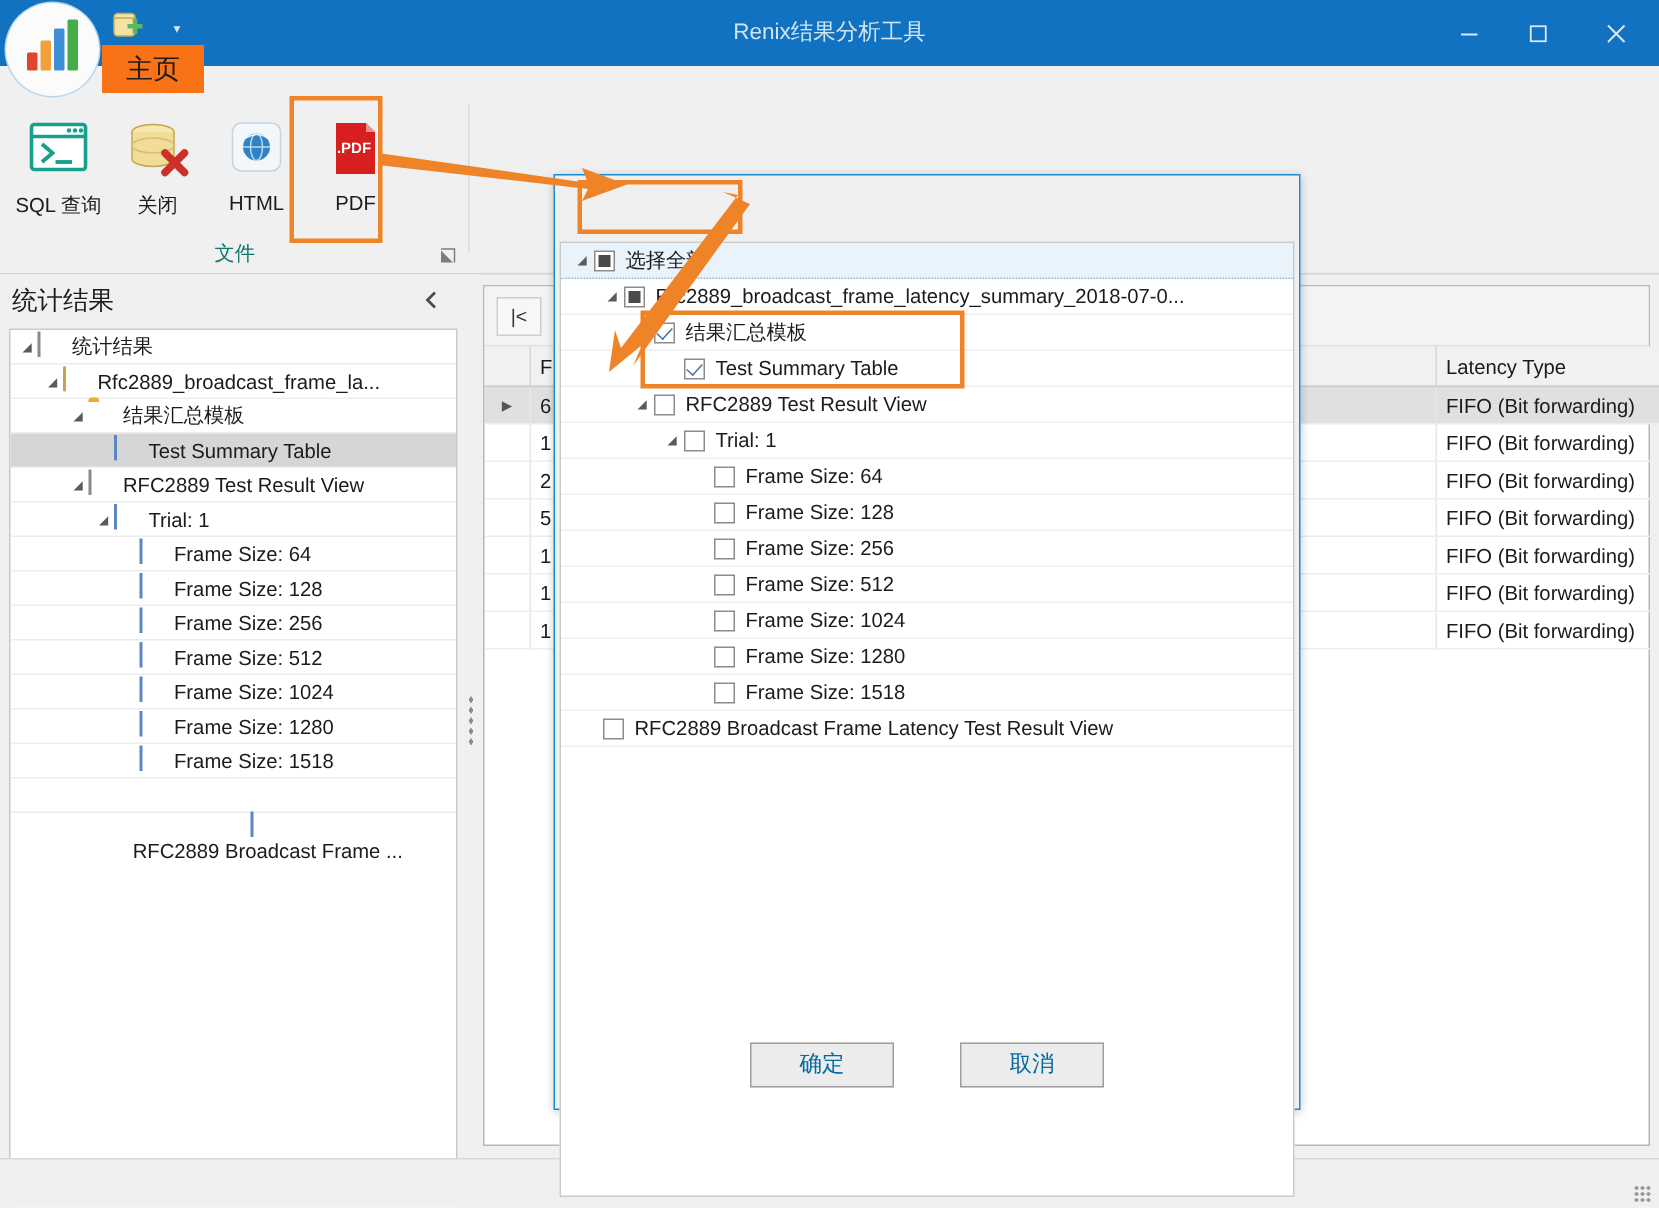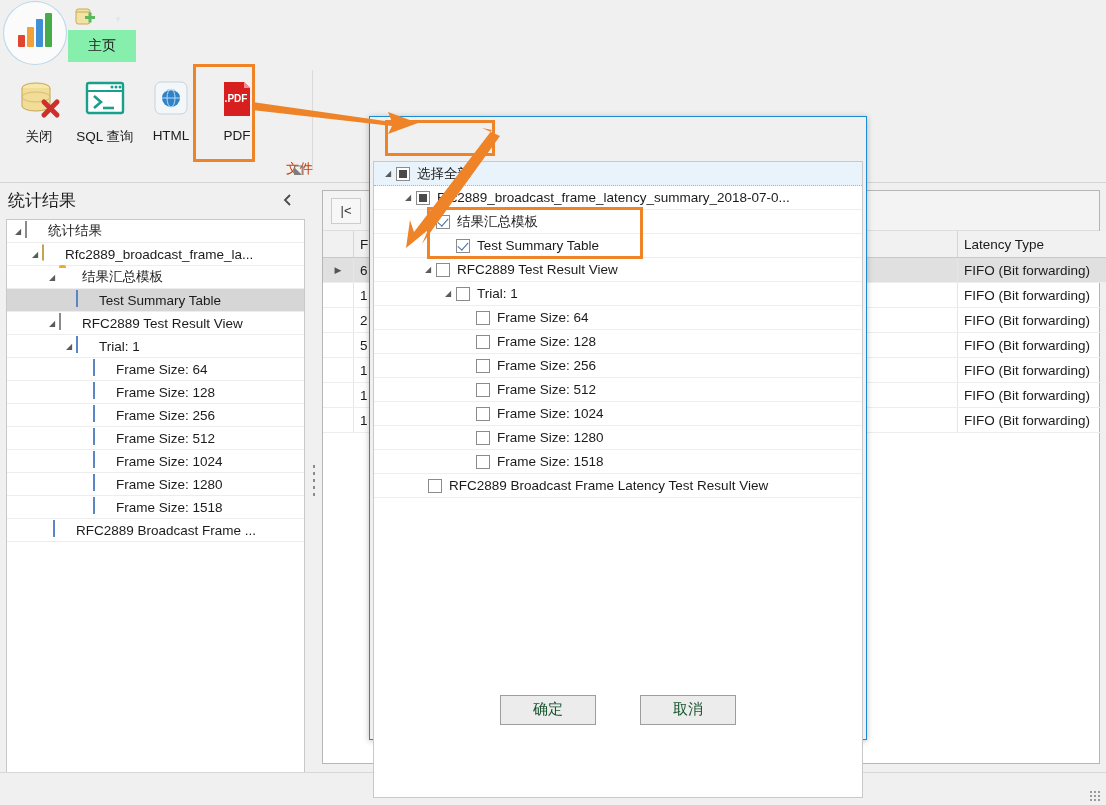--- a/index.html
+++ b/index.html
@@ -30,34 +30,34 @@
 
   
   .orb{position:absolute;left:4px;top:2px;width:62px;height:62px;border-radius:50%;
     background:#fbfbfb;box-shadow:0 0 0 1px #b8d6ea;display:flex;align-items:flex-end;
     justify-content:center;overflow:hidden;z-index:4;}
   .orb .bars{display:flex;align-items:flex-end;gap:2px;padding-bottom:17px;}
   .orb .bars i{display:block;width:7px;border-radius:1px;}
 
   
   .tabstrip{position:absolute;left:68px;top:30px;}
-  .tab{width:68px;height:32px;background:#86efac;display:flex;align-items:center;
-    justify-content:center;font-size:14px;color:#1b1b1b;}
+  .tab{width:68px;height:32px;background:#f97316;display:flex;align-items:center;
+    justify-content:center;font-size:18px;color:#1b1b1b;}
 
   
   .ribbon{position:absolute;left:0;top:62px;width:1106px;height:120px;background:#f0f0f0;
     border-bottom:1px solid #d4d4d4;}
   .rgroup{position:absolute;left:0;top:0;height:120px;width:313px;}
   .rgroup .items{position:absolute;left:6px;top:6px;display:flex;align-items:flex-start;}
   .ritem{width:66px;height:92px;display:flex;flex-direction:column;align-items:center;
     justify-content:flex-start;padding-top:6px;box-sizing:border-box;}
   .ritem .glyph{height:50px;display:flex;align-items:center;justify-content:center;}
   .ritem .lbl{margin-top:4px;font-size:13.5px;color:#1b1b1b;white-space:nowrap;}
-  .rgroup .gname{position:absolute;left:0;bottom:4px;width:313px;text-align:right;
-    font-size:13.5px;color:#c2410c;}
+  .rgroup .gname{position:absolute;left:0;bottom:4px;width:313px;text-align:center;
+    font-size:13.5px;color:#0f766e;}
   .rgroup .gsep{position:absolute;right:0;top:8px;width:1px;height:98px;background:#dadada;}
   .dlglauncher{position:absolute;right:7px;bottom:4px;width:14px;height:14px;color:#6f6f6f;}
 
   
   .hl{position:absolute;border:3px solid #ef8327;box-sizing:border-box;z-index:30;pointer-events:none;}
 
   
   .leftpanel{position:absolute;left:0;top:183px;width:311px;height:586px;background:#f0f0f0;}
   .lp-header{position:absolute;left:0;top:0;width:311px;height:34px;background:#f0f0f0;
     display:flex;align-items:center;}
@@ -136,31 +136,52 @@
     color:#5b5b5b;font-size:8px;flex:0 0 auto;}
   .cb{width:14px;height:14px;border:1px solid #8b8b8b;background:#fff;box-sizing:border-box;
     margin-right:7px;flex:0 0 auto;position:relative;}
   .cb.checked:after{content:"";position:absolute;left:3px;top:0px;width:5px;height:9px;
     border:solid #3f6fa8;border-width:0 1.6px 1.6px 0;transform:rotate(42deg);}
   .cb.partial:after{content:"";position:absolute;left:2px;top:2px;width:8px;height:8px;background:#4a4a4a;}
   .dnode .dtxt{color:#1b1b1b;}
   .dlg-btnbar{position:absolute;left:3px;top:565px;width:490px;height:55px;display:flex;
     align-items:center;justify-content:center;gap:44px;}
   .dbtn{width:96px;height:30px;background:#ececec;border:1px solid #9d9d9d;box-sizing:border-box;
-    display:flex;align-items:center;justify-content:center;font-size:15px;color:#14532d;}
+    display:flex;align-items:center;justify-content:center;font-size:15px;color:#0369a1;}
 
   
   .arrowsvg{position:absolute;left:250px;top:96px;z-index:25;pointer-events:none;}
   .arrow2{position:absolute;left:400px;top:126px;z-index:31;pointer-events:none;}
 </style>
 </head>
 <body>
 
 <div class="app">
 
+  <div class="titlebar">
+    <div class="title-text">Renix结果分析工具</div>
+    <div class="win-btns">
+      <div class="win-btn">
+        <svg width="13" height="13" viewBox="0 0 13 13">
+            <line x1="1" y1="7" x2="12" y2="7" stroke="#dceaf7" stroke-width="1.2"></line>
+          </svg>
+      </div>
+      <div class="win-btn">
+        <svg width="13" height="13" viewBox="0 0 13 13">
+            <rect x="1.5" y="1.5" width="10" height="10" fill="none" stroke="#dceaf7" stroke-width="1.2"></rect>
+          </svg>
+      </div>
+      <div class="win-btn close">
+        <svg width="15" height="15" viewBox="0 0 15 15">
+            <line x1="2" y1="2" x2="13" y2="13" stroke="#dceaf7" stroke-width="1.3"></line>
+            <line x1="13" y1="2" x2="2" y2="13" stroke="#dceaf7" stroke-width="1.3"></line>
+          </svg>
+      </div>
+    </div>
+  </div>
 
   <div class="orb">
     <div class="bars">
       <i style="height:12px;background:#e0452f"></i>
       <i style="height:20px;background:#f2a03a"></i>
       <i style="height:28px;background:#3f8fd6"></i>
       <i style="height:34px;background:#46ac4a"></i>
     </div>
   </div>
 
@@ -179,54 +200,54 @@
   </div>
 
   <div class="tabstrip">
     <div class="tab">主页</div>
   </div>
 
   <div class="ribbon">
     <div class="rgroup">
       <div class="items">
 
+
+        <div class="ritem">
+          <div class="glyph">
+            <svg width="46" height="46" viewBox="0 0 46 46">
+              <rect x="5" y="7" width="36" height="30" rx="2" fill="#fff" stroke="#19a08c" stroke-width="2.4"></rect>
+              <line x1="5" y1="15" x2="41" y2="15" stroke="#19a08c" stroke-width="2.2"></line>
+              <circle cx="30" cy="11" r="1.5" fill="#19a08c"></circle>
+                <circle cx="34" cy="11" r="1.5" fill="#19a08c"></circle>
+                <circle cx="38" cy="11" r="1.5" fill="#19a08c"></circle>
+              <path d="M12 20 l7 6 l-7 6" fill="none" stroke="#19a08c" stroke-width="2.6"></path>
+              <line x1="21" y1="32" x2="32" y2="32" stroke="#19a08c" stroke-width="2.6"></line>
+            </svg>
+          </div>
+          <div class="lbl">SQL 查询</div>
+        </div>
 
         <div class="ritem">
           <div class="glyph">
             <svg width="46" height="46" viewBox="0 0 46 46">
               <ellipse cx="20" cy="12" rx="14" ry="5" fill="#f6e7ac" stroke="#c6a64f"></ellipse>
               <path d="M6 12 v18 a14 5 0 0 0 28 0 V12" fill="#f1dd97" stroke="#c6a64f"></path>
               <ellipse cx="20" cy="21" rx="14" ry="5" fill="none" stroke="#d6bd72"></ellipse>
               <g stroke="#cf2f2a" stroke-width="5" stroke-linecap="round">
                   <line x1="28" y1="26" x2="41" y2="39"></line>
                   <line x1="41" y1="26" x2="28" y2="39"></line>
                 </g>
             </svg>
           </div>
           <div class="lbl">关闭</div>
         </div>
 
         <div class="ritem">
           <div class="glyph">
             <svg width="46" height="46" viewBox="0 0 46 46">
-              <rect x="5" y="7" width="36" height="30" rx="2" fill="#fff" stroke="#19a08c" stroke-width="2.4"></rect>
-              <line x1="5" y1="15" x2="41" y2="15" stroke="#19a08c" stroke-width="2.2"></line>
-              <circle cx="30" cy="11" r="1.5" fill="#19a08c"></circle>
-                <circle cx="34" cy="11" r="1.5" fill="#19a08c"></circle>
-                <circle cx="38" cy="11" r="1.5" fill="#19a08c"></circle>
-              <path d="M12 20 l7 6 l-7 6" fill="none" stroke="#19a08c" stroke-width="2.6"></path>
-              <line x1="21" y1="32" x2="32" y2="32" stroke="#19a08c" stroke-width="2.6"></line>
-            </svg>
-          </div>
-          <div class="lbl">SQL 查询</div>
-        </div>
-
-        <div class="ritem">
-          <div class="glyph">
-            <svg width="46" height="46" viewBox="0 0 46 46">
               <rect x="7" y="6" width="32" height="32" rx="6" fill="#f4f7fa" stroke="#c6d2dc"></rect>
               <circle cx="23" cy="22" r="9" fill="#2f82c7"></circle>
               <ellipse cx="23" cy="22" rx="4" ry="9" fill="none" stroke="#bcdcf2" stroke-width="1"></ellipse>
               <line x1="14" y1="22" x2="32" y2="22" stroke="#bcdcf2" stroke-width="1"></line>
               <path d="M16 16 a12 12 0 0 1 14 0" fill="none" stroke="#eaf4fb" stroke-width="1"></path>
             </svg>
           </div>
           <div class="lbl">HTML</div>
         </div>
 
@@ -323,21 +344,21 @@
         <div class="tnode" style="padding-left: 72px;">
           <span class="exp"></span>
           <span class="ico"><span class="ico-grid"></span></span>
           <span class="txt">Frame Size: 1280</span>
         </div>
         <div class="tnode" style="padding-left: 72px;">
           <span class="exp"></span>
           <span class="ico"><span class="ico-grid"></span></span>
           <span class="txt">Frame Size: 1518</span>
         </div>
-        <div class="tnode" style="padding-left: 32px;">
+        <div class="tnode" style="padding-left: 46px; flex-direction: column;">
           <span class="exp"></span>
           <span class="ico"><span class="ico-grid"></span></span>
           <span class="txt">RFC2889 Broadcast Frame ...</span>
         </div>
       </div>
 
   </div>
 
   <div class="splitter">
     <div class="grip"></div>
@@ -473,21 +494,21 @@
         <div class="dnode" style="padding-left: 86px;">
           <span class="dexp"></span>
           <span class="cb"></span>
           <span class="dtxt">Frame Size: 1280</span>
         </div>
         <div class="dnode" style="padding-left: 86px;">
           <span class="dexp"></span>
           <span class="cb"></span>
           <span class="dtxt">Frame Size: 1518</span>
         </div>
-        <div class="dnode" style="padding-left: 38px;">
+        <div class="dnode" style="padding-left: 12px;">
           <span class="dexp"></span>
           <span class="cb"></span>
           <span class="dtxt">RFC2889 Broadcast Frame Latency Test Result View</span>
         </div>
       </div>
     <div class="dlg-btnbar">
       <div class="dbtn">确定</div>
       <div class="dbtn">取消</div>
     </div>
   </div>

